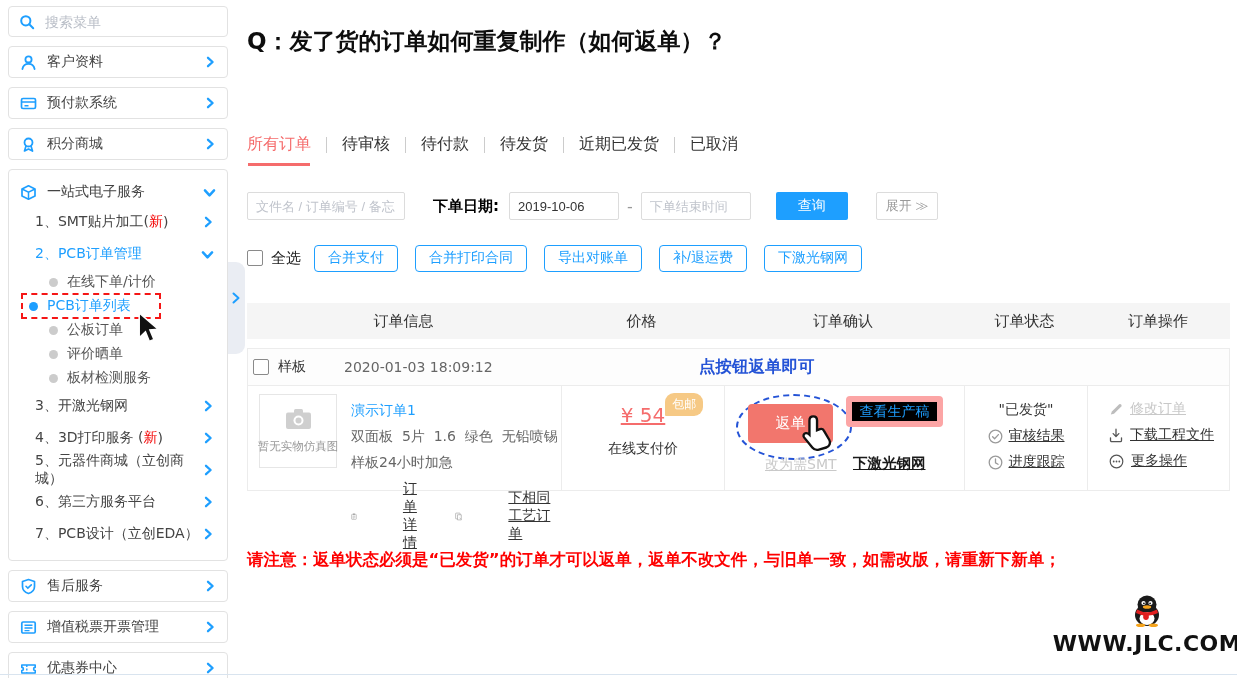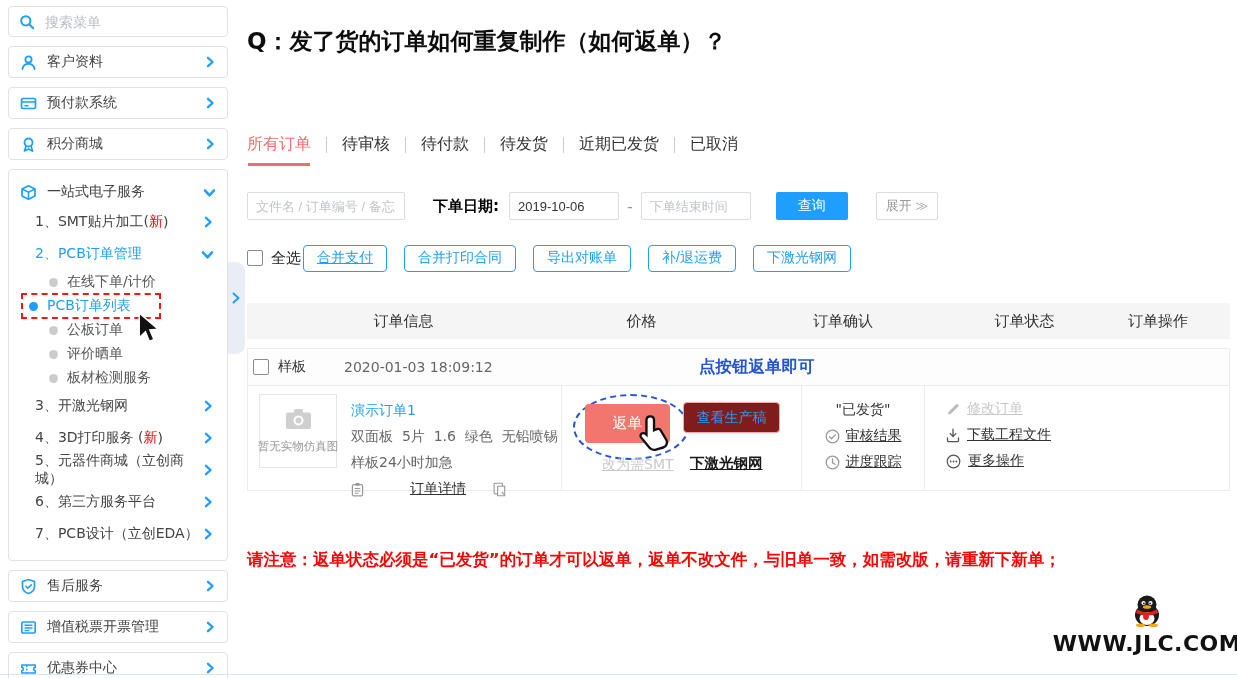--- a/index.html
+++ b/index.html
@@ -51,21 +51,21 @@
   .btn-primary{margin-left:25px;width:72px;height:28px;background:#1e9fff;color:#fff;border:none;
                border-radius:2px;font-size:14px;cursor:pointer;}
   .btn-ghost{margin-left:28px;height:28px;padding:0 9px;background:#fff;border:1px solid #dcdcdc;
              border-radius:2px;color:#999;font-size:13px;cursor:pointer;white-space:nowrap;}
   .bulk-row{position:absolute;left:0;top:244px;display:flex;align-items:center;height:28px;}
   .cb{width:16px;height:16px;border:1px solid #8a8a8a;border-radius:2px;background:#fff;display:inline-block;
       box-sizing:border-box;cursor:pointer;flex:none;}
   .bulk-label{margin-left:8px;font-size:15px;color:#222;}
   .btn-outline{margin-left:17px;height:27px;padding:0 13px;border:1px solid #1e9fff;color:#1e9fff;background:#fff;
                border-radius:4px;font-size:14px;cursor:pointer;white-space:nowrap;}
-  .btn-outline:first-of-type{margin-left:2px;text-decoration:underline;}
+  .btn-outline:first-of-type{margin-left:13px;}
   
   .table{position:absolute;left:0;top:303px;width:983px;}
   .thead{display:flex;align-items:center;height:36px;background:#f5f5f5;}
   .th{text-align:center;font-size:15px;color:#333;}
   .w1{width:313px;}.w2{width:163px;}.w3{width:240px;}.w4{width:123px;}.w5{width:144px;box-sizing:border-box;}
   .order-block{margin-top:9px;border:1px solid #ececec;}
   .order-strip{height:37px;display:flex;align-items:center;background:#fdfdfd;border-bottom:1px solid #ececec;
                position:relative;padding-left:5px;box-sizing:border-box;}
   .otype{margin-left:9px;font-size:14px;color:#333;}
   .odate{margin-left:38px;font-size:14px;color:#666;}
@@ -90,21 +90,21 @@
   .price-wrap{position:relative;}
   .price{color:#f56c6c;font-size:20px;text-decoration:underline;}
   .badge{position:absolute;right:-38px;top:-10px;background:#f6c985;color:#fff;font-size:12px;
          padding:3px 7px;border-radius:9px 9px 9px 1px;white-space:nowrap;}
   .price-note{margin-top:13px;font-size:14px;color:#333;}
   
   .ellipse{position:absolute;left:11px;top:8px;width:112px;height:62px;border:2px dashed #2453d6;
            border-radius:50%;pointer-events:none;}
   .btn-repeat{position:absolute;left:23px;top:18px;width:85px;height:39px;background:#f2766d;color:#fff;
               border:none;border-radius:4px;font-size:15px;cursor:pointer;}
-  .btn-view{position:absolute;left:121px;top:16px;width:97px;height:31px;background:#7f1d1d;border:1px solid #fca5a5;
+  .btn-view{position:absolute;left:121px;top:10px;width:97px;height:31px;background:#000000;border:6px solid #fca5a5;
             color:#1e9fff;border-radius:4px;font-size:14px;cursor:pointer;}
   .smt-link{position:absolute;left:40px;top:70px;color:#c9c9c9;text-decoration:underline;font-size:14px;cursor:pointer;}
   .stencil-link{position:absolute;left:128px;top:68px;color:#1a1a1a;font-weight:600;text-decoration:underline;
                 font-size:14.5px;cursor:pointer;}
   .hand-cursor{position:absolute;left:74px;top:28px;}
   
   .c4-inner{display:flex;flex-direction:column;align-items:center;padding-top:15px;gap:8px;}
   .status-state{font-size:14px;color:#333;}
   .s-link{display:flex;align-items:center;gap:6px;font-size:14px;color:#333;cursor:pointer;text-decoration:none;}
   .s-link u{text-decoration:underline;}
@@ -437,26 +437,36 @@
                         <path d="M4 7 h6 M4 9.5 h6 M4 12 h4" stroke="#999" stroke-width="1.1"></path>
                       </svg>
                     <u>订单详情</u>
                   </a>
                   <a class="olink">
                     <svg width="13" height="15" viewBox="0 0 14 16">
                         <rect x="1.2" y="1.2" width="9" height="11.5" rx="1" stroke="#999" stroke-width="1.2" fill="none"></rect>
                         <path d="M5 4.5 h7.6 v10.3 h-7.6 Z" fill="#fff" stroke="#999" stroke-width="1.2"></path>
                         <path d="M9.4 10.5 l2.6 3" stroke="#999" stroke-width="1.2"></path>
                       </svg>
+                    <u>下相同工艺订单</u>
                   </a>
                 </div>
               </div>
             </div>
           </div>
 
+          <div class="col w2 bl">
+            <div class="c2-inner">
+              <div class="price-wrap">
+                <span class="price">¥ 54</span>
+                <span class="badge">包邮</span>
+              </div>
+              <div class="price-note">在线支付价</div>
+            </div>
+          </div>
 
           <div class="col w3 bl">
             <span class="ellipse"></span>
             <button class="btn-repeat">返单</button>
             <button class="btn-view">查看生产稿</button>
             <a class="smt-link">改为需SMT</a>
             <a class="stencil-link">下激光钢网</a>
             <svg class="hand-cursor" width="38" height="42" viewBox="0 0 24 26">
               <path d="M9 1.2 c1.6 0 2.4 1 2.4 2.6 V10 l1.8 -0.7 c0.9 -0.35 2 0 2.5 0.9 l3.4 5.8 c1.1 1.9 0.2 4.3 -1.9 4.9 l-4.6 1.3 c-1.5 0.45 -3.2 -0.1 -4.2 -1.3 L3.2 14.5 c-0.8 -1 -0.2 -2.5 1.1 -2.7 c0.8 -0.1 1.6 0.2 2.2 0.9 l0.1 0.1 V3.8 C6.6 2.2 7.4 1.2 9 1.2 Z" fill="#fff" stroke="#111" stroke-width="1.5"></path>
             </svg>

